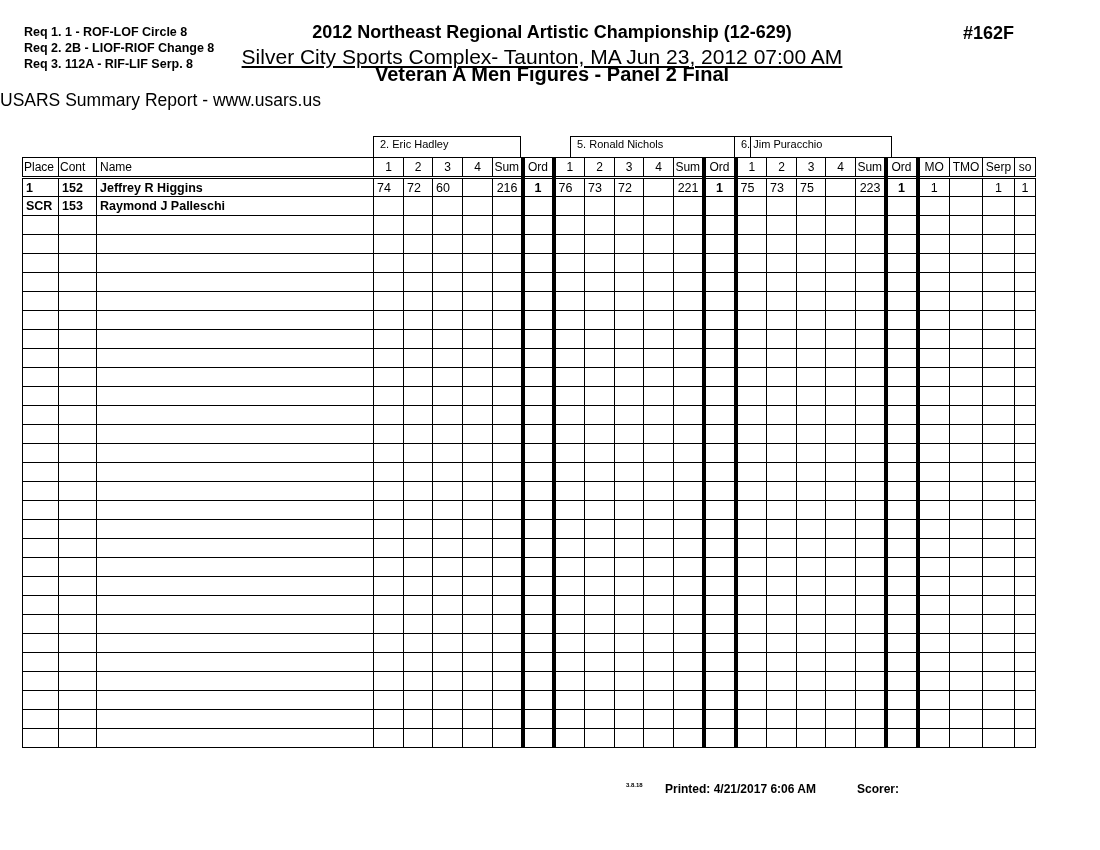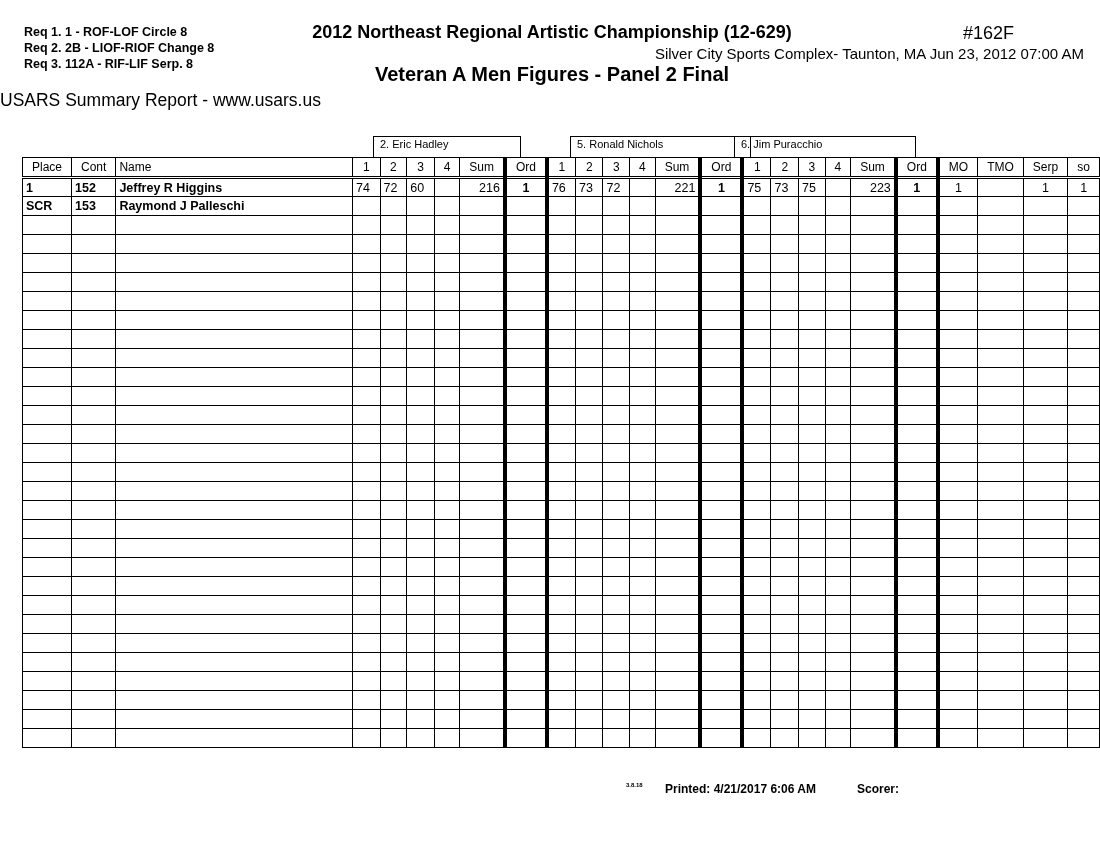--- a/index.html
+++ b/index.html
@@ -1,53 +1,53 @@
 <!DOCTYPE html>
 <html><head>
 <meta charset="utf-8">
 <style>
   html, body { margin:0; padding:0; background:#ffffff; }
   body { width:1100px; height:850px; position:relative; overflow:hidden; font-family:"Liberation Sans", sans-serif; color:#000; }
   .abs { position:absolute; white-space:nowrap; }
   .req { left:24px; font-size:12.5px; font-weight:bold; line-height:15px;text-align:center; }
   .title1 { left:0; width:1104px; text-align:center; top:22px; font-size:18px; font-weight:bold; }
-  .title2 { left:0; width:1084px; text-align:right; top:45px; font-size:15px; }
+  .title2 { left:0; width:1084px; text-align:center; top:45px; font-size:21px;text-decoration:underline; }
   .title3 { left:0; width:1104px; text-align:center; top:63px; font-size:20px; font-weight:bold; }
   .title4 { left:0; width:1090px; text-align:left; top:90px; font-size:17.5px; }
-  .eventnum { left:963px; top:23px; font-size:18px; font-weight:normal; }
+  .eventnum { left:963px; top:23px; font-size:18px; font-weight:bold; }
 
   .judge-box { position:absolute; top:136px; height:21px; border:1px solid #000; border-bottom:none; font-size:11px; padding-left:6px; box-sizing:border-box; line-height:14px; }
   table.grid { position:absolute; left:22px; top:157px; border-collapse:collapse; table-layout:fixed; }
   table.grid td { border:1px solid #000; height:19px; padding:0 3px; font-size:12.5px; overflow:hidden; white-space:nowrap; box-sizing:border-box; }
   table.grid tr.hdr td { font-size:12px; height:20px; border-bottom:3px double #000; }
   table.grid td.c { text-align:center; }
   table.grid td.r { text-align:right; }
   table.grid td.b { font-weight:bold; }
   table.grid td.thickL { border-left:4px solid #000; }
-  table.grid tr.hdr td.sp { padding:0 9px;margin-top:43px; }
+  table.grid tr.hdr td.sp { padding:0 1px;margin-top:43px; }
   .footer-small { left:626px; top:782px; font-size:6px; font-weight:bold; }
   .footer-printed { left:649px; top:782px; font-size:12px; font-weight:bold;margin-left:16px; }
   .footer-scorer { left:857px; top:782px; font-size:12px; font-weight:bold; }
 </style>
 </head>
 <body>
 
 <div class="abs req" style="top:25px">Req  1.  1 - ROF-LOF Circle 8</div>
 <div class="abs req" style="top:41px">Req  2.  2B - LIOF-RIOF Change 8</div>
 <div class="abs req" style="top:57px">Req  3.  112A - RIF-LIF Serp. 8</div>
 
 <div class="abs title1">2012 Northeast Regional Artistic Championship (12-629)</div>
 <div class="abs title2">Silver City Sports Complex- Taunton, MA  Jun 23, 2012  07:00 AM</div>
 <div class="abs title3">Veteran A Men Figures - Panel 2 Final</div>
 <div class="abs title4">USARS Summary Report - www.usars.us</div>
 <div class="abs eventnum">#162F</div>
 
 <div class="judge-box" style="left:373px;width:148px;">2.  Eric Hadley</div>
 <div class="judge-box" style="left:570px;width:181px;">5.  Ronald Nichols</div>
-<div class="judge-box" style="left:734px;width:182px;">6.  Jim Puracchio</div>
+<div class="judge-box" style="left:734px;width:158px;">6.  Jim Puracchio</div>
 
 <table class="grid">
   <colgroup>
     <col style="width:36px">
       <col style="width:38px">
       <col style="width:277px">
     <col style="width:30px">
       <col style="width:29px">
       <col style="width:30px">
       <col style="width:30px">

